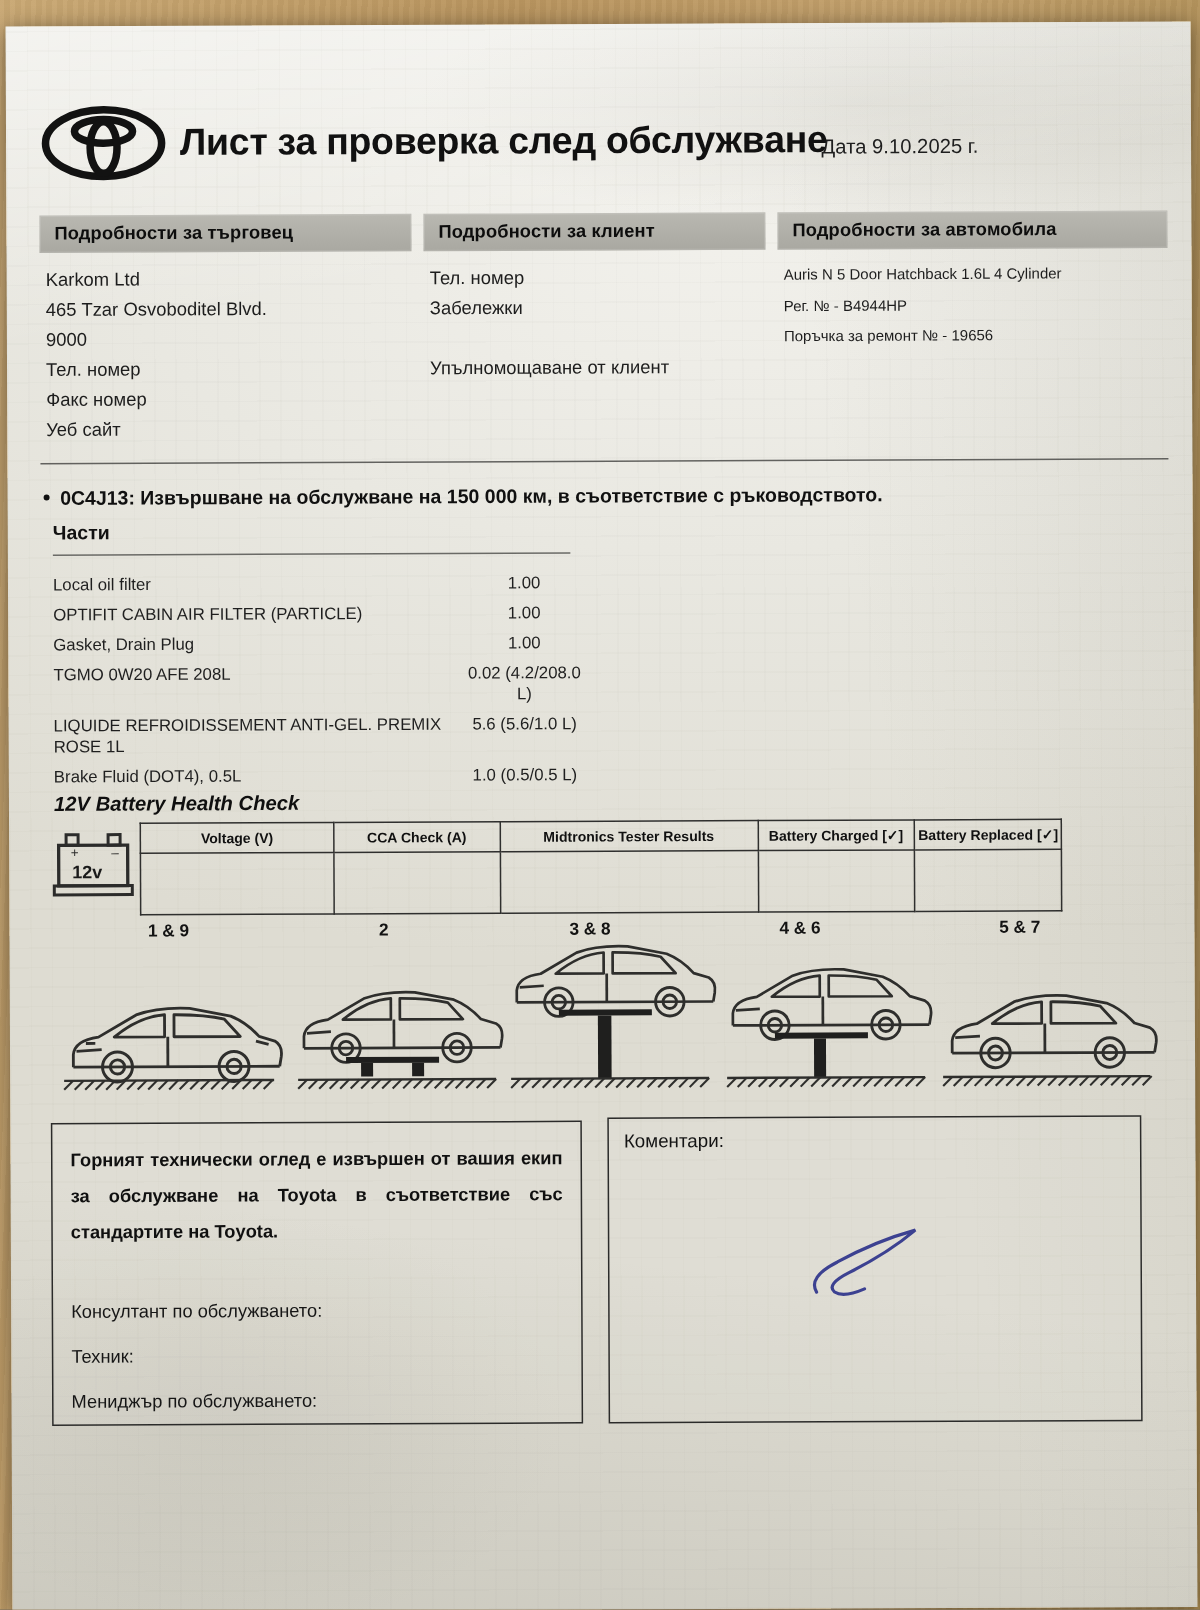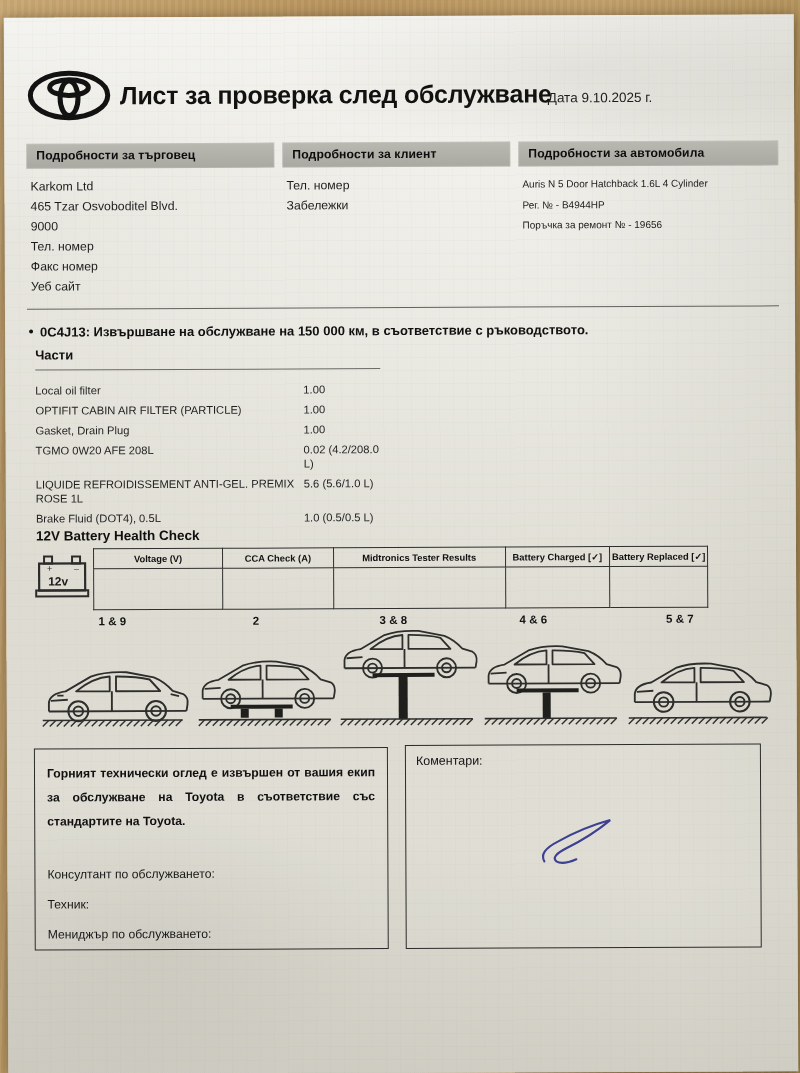--- a/index.html
+++ b/index.html
@@ -122,26 +122,26 @@
   }
   .parts {
     position: absolute; left: 30px; top: 363px; width: 360px;
   }
   .part-row {
     display: flex; align-items: flex-start;
     font-size: 11.2px; color: #1f1f1f; line-height: 14px;
     padding: 3px 0 3px 0;
   }
   .part-name { flex: 1 1 auto; padding-right: 8px; }
-  .part-qty  { flex: 0 0 92px; text-align: left; white-space: pre-line; }
+  .part-qty  { flex: 0 0 92px; text-align: center; white-space: pre-line; }
 
   
   .batt-title {
     position: absolute; left: 30px; top: 511px;
-    font-size: 13.5px; font-weight: bold; color: #0f0f0f;
+    font-size: 13.5px; font-weight: bold; color: #0f0f0f; font-style: italic;
   }
   .batt-icon { position: absolute; left: 26px; top: 533px; width: 62px; height: 52px; }
   .batt-table {
     position: absolute; left: 87px; top: 531px; right: 58px;
     border-collapse: collapse; table-layout: fixed;
   }
   .batt-table th, .batt-table td {
     border: 1px solid #2f2f2e;
     font-size: 9.4px; font-weight: bold; color: #101010;
     text-align: center; padding: 4px 2px;
@@ -218,20 +218,21 @@
         <div class="ln">Уеб сайт</div>
       </div>
     </div>
 
     <div class="panel p2">
       <div class="panel-head">Подробности за клиент</div>
       <div class="panel-body">
         <div class="ln">Тел. номер</div>
         <div class="ln">Забележки</div>
         <div class="ln sp"></div>
+        <div class="ln">Упълномощаване от клиент</div>
       </div>
     </div>
 
     <div class="panel p3">
       <div class="panel-head">Подробности за автомобила</div>
       <div class="panel-body">
         <div class="ln">Auris N 5 Door Hatchback 1.6L 4 Cylinder</div>
         <div class="ln">Рег. № - B4944HP</div>
         <div class="ln">Поръчка за ремонт № - 19656</div>
       </div>

